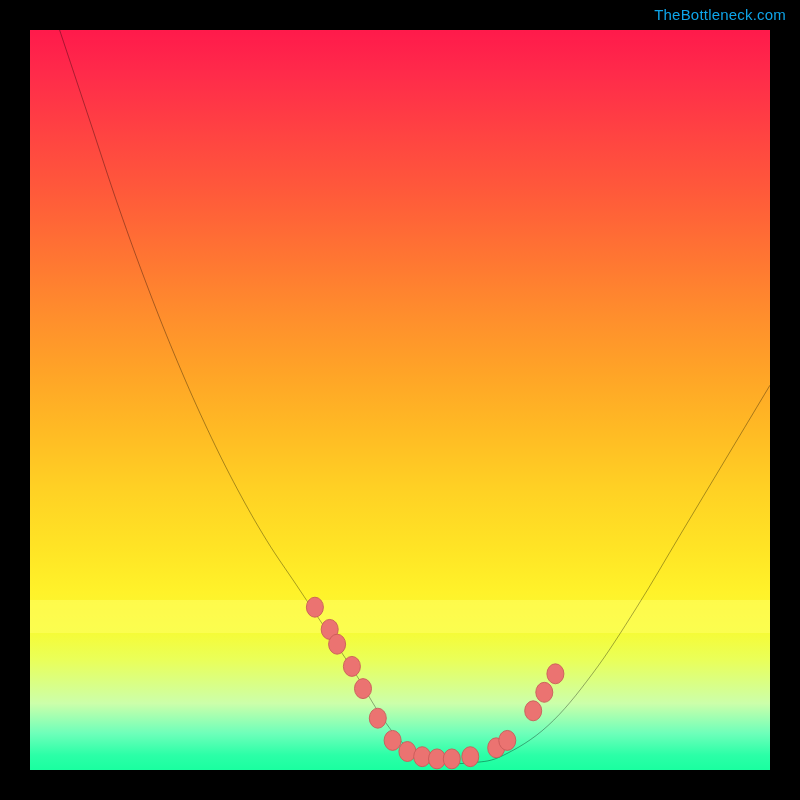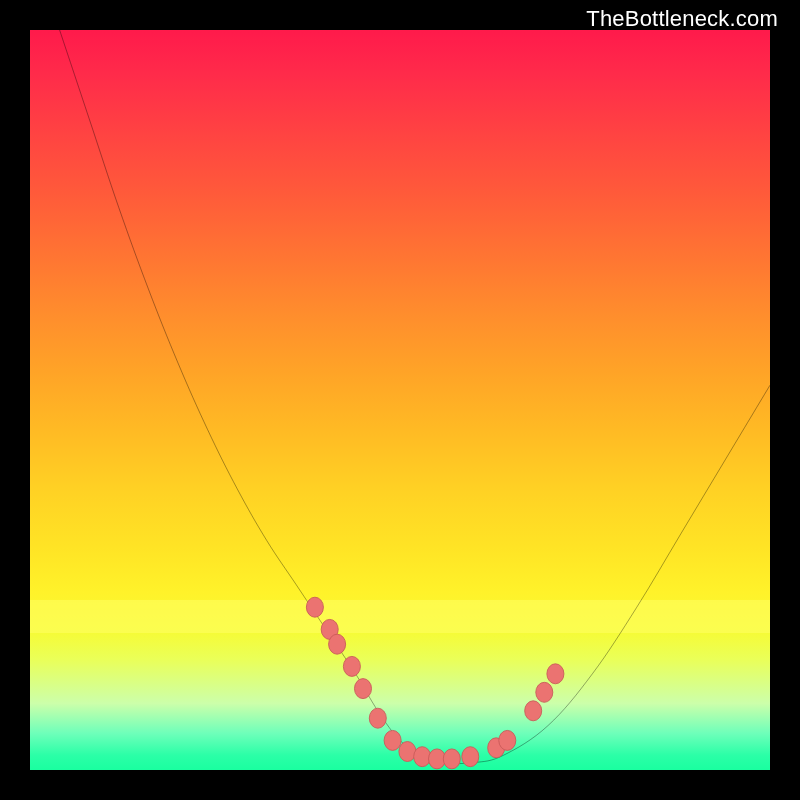--- a/index.html
+++ b/index.html
@@ -57,23 +57,23 @@
   svg.curve {
     position: absolute;
     left: 0;
     top: 0;
     width: 100%;
     height: 100%;
   }
   .watermark {
     position: absolute;
     top: 6px;
-    right: 22px;
-    color: #ffffff;
-    font-size: 22px;
+    right: 14px;
+    color: #0ea5e9;
+    font-size: 15px;
     letter-spacing: 0.2px;
     user-select: none;
   }
 </style>
 </head>
 <body>
 
 <div class="watermark">TheBottleneck.com</div>
 
 <div class="frame">

